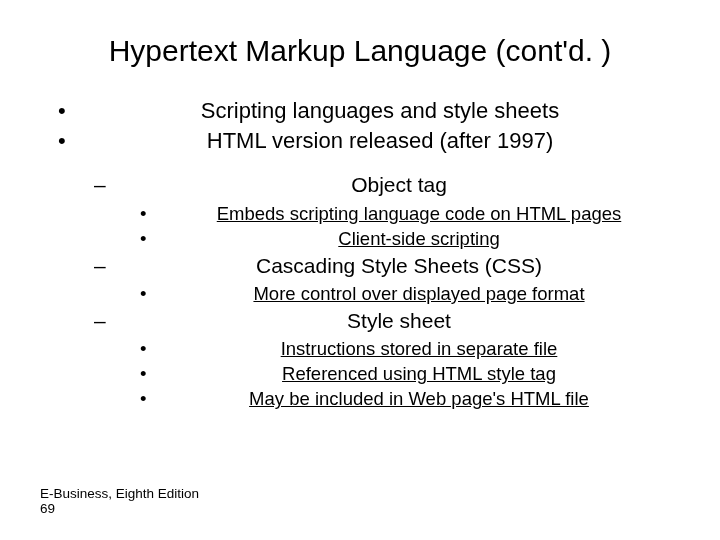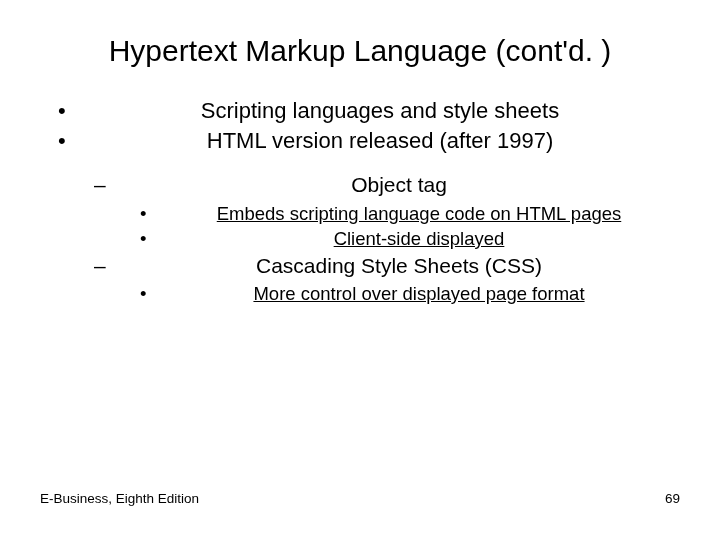--- a/index.html
+++ b/index.html
@@ -70,26 +70,27 @@
     text-decoration: underline;
   }
   .lvl3 > li::before {
     content: "•";
     position: absolute;
     left: 4px;
     top: 0;
   }
   .footer {
     position: absolute;
-    bottom: 34px;
+    bottom: 24px;
     left: 40px;
     right: 40px;
     display: flex;
     justify-content: space-between;
     font-size: 13.5px;
+    flex-direction: column;
   }
 </style>
 </head>
 <body>
 
 <div class="slide">
   <h1 class="title">Hypertext Markup Language (cont'd. )</h1>
 
   <div class="content">
     <ul class="lvl1">
@@ -99,29 +100,43 @@
       <li>
         <span>HTML version released (after 1997)</span>
         <ul class="lvl2">
           <li>
             <span>Object tag</span>
             <ul class="lvl3">
               <li>
                 <span>Embeds scripting language code on HTML pages</span>
               </li>
               <li>
-                <span>Client-side displayed</span>
+                <span>Client-side scripting</span>
               </li>
             </ul>
           </li>
           <li>
             <span>Cascading Style Sheets (CSS)</span>
             <ul class="lvl3">
               <li>
                 <span>More control over displayed page format</span>
+              </li>
+            </ul>
+          </li>
+          <li>
+            <span>Style sheet</span>
+            <ul class="lvl3">
+              <li>
+                <span>Instructions stored in separate file</span>
+              </li>
+              <li>
+                <span>Referenced using HTML style tag</span>
+              </li>
+              <li>
+                <span>May be included in Web page's HTML file</span>
               </li>
             </ul>
           </li>
         </ul>
       </li>
     </ul>
   </div>
 
   <div class="footer">
     <span>E-Business, Eighth Edition</span>

